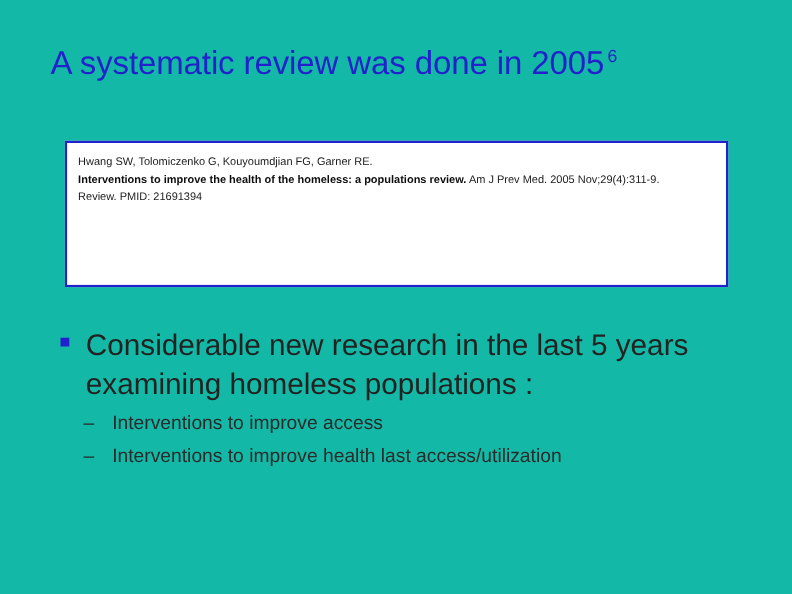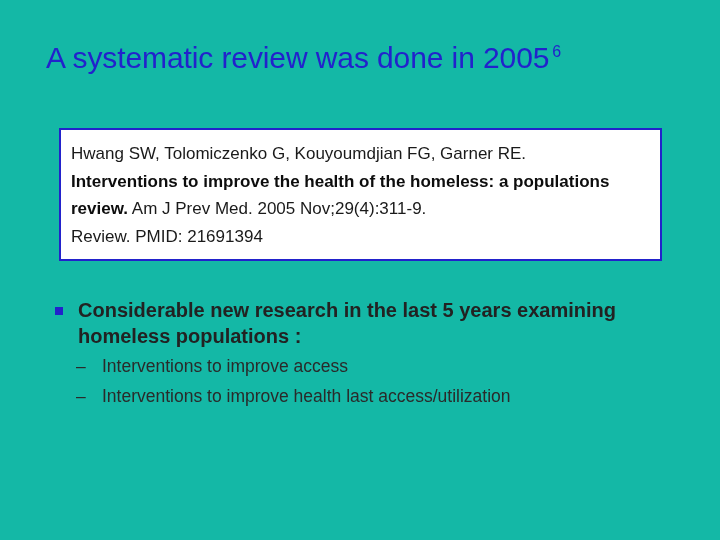--- a/index.html
+++ b/index.html
@@ -56,21 +56,21 @@
     height: 133px;
     box-sizing: border-box;
     border: 2px solid #2222cc;
     background: #ffffff;
   }
   #citation-text {
     position: absolute;
     left: 10px;
     top: 10px;
     right: 8px;
-    font-size: 17px;
+    font-size: 10px;
     color: #1a1a1a;
     line-height: 1.62;
     font-weight: 400;
   }
   .cite-bold {
     font-weight: 700;
     color: #0d0d0d;
   }
   .cite-line {
     display: block;
@@ -80,25 +80,24 @@
   #body-block {
     position: absolute;
     left: 50px;
     top: 297px;
     width: 640px;
   }
 
   .bullet-l1 {
     position: relative;
     padding-left: 28px;
-    font-size: 20px;
+    font-size: 27px;
     color: #222222;
     line-height: 1.30;
     margin-bottom: 4px;
-    font-weight: bold;
   }
   .bullet-l1 .marker-square {
     position: absolute;
     left: 5px;
     top: 10px;
     width: 8px;
     height: 8px;
     background: #2222cc;
   }
   .bullet-l1 .bullet-text {

